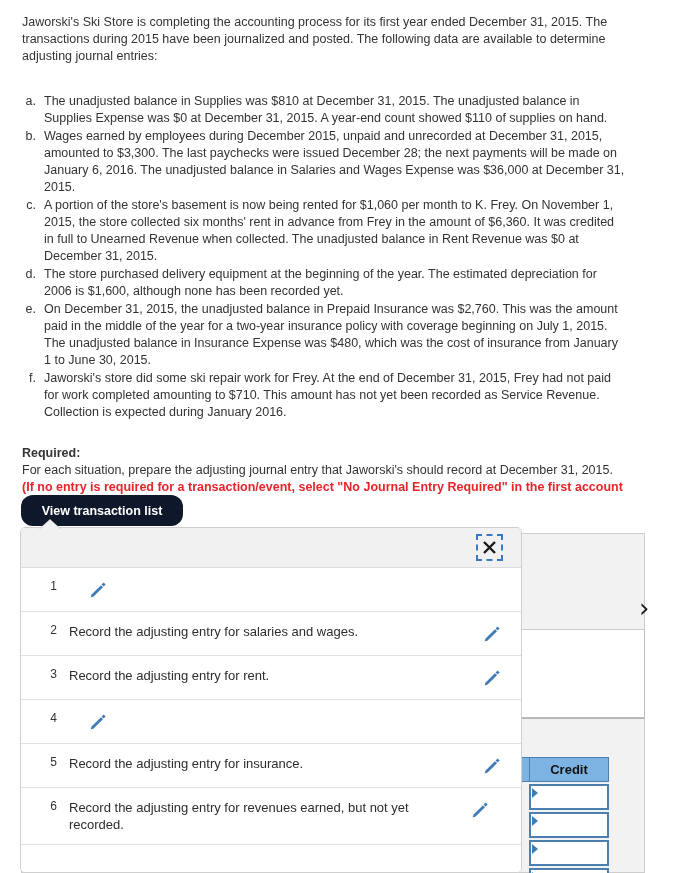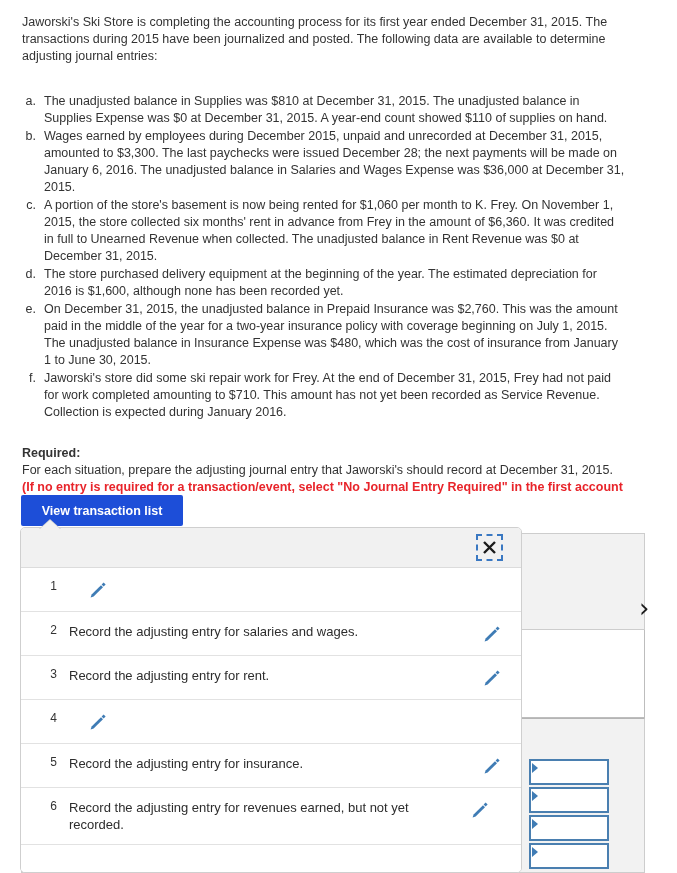--- a/index.html
+++ b/index.html
@@ -278,21 +278,21 @@
     <li class="situation">
       <span class="sit-letter">b.</span>
       <span class="sit-text">Wages earned by employees during December 2015, unpaid and unrecorded at December 31, 2015, amounted to $3,300. The last paychecks were issued December 28; the next payments will be made on January 6, 2016. The unadjusted balance in Salaries and Wages Expense was $36,000 at December 31, 2015.</span>
     </li>
     <li class="situation">
       <span class="sit-letter">c.</span>
       <span class="sit-text">A portion of the store's basement is now being rented for $1,060 per month to K. Frey. On November 1, 2015, the store collected six months' rent in advance from Frey in the amount of $6,360. It was credited in full to Unearned Revenue when collected. The unadjusted balance in Rent Revenue was $0 at December 31, 2015.</span>
     </li>
     <li class="situation">
       <span class="sit-letter">d.</span>
-      <span class="sit-text">The store purchased delivery equipment at the beginning of the year. The estimated depreciation for 2016 is $1,600, although none has been recorded yet.</span>
+      <span class="sit-text">The store purchased delivery equipment at the beginning of the year. The estimated depreciation for 2006 is $1,600, although none has been recorded yet.</span>
     </li>
     <li class="situation">
       <span class="sit-letter">e.</span>
       <span class="sit-text">On December 31, 2015, the unadjusted balance in Prepaid Insurance was $2,760. This was the amount paid in the middle of the year for a two-year insurance policy with coverage beginning on July 1, 2015. The unadjusted balance in Insurance Expense was $480, which was the cost of insurance from January 1 to June 30, 2015.</span>
     </li>
     <li class="situation">
       <span class="sit-letter">f.</span>
       <span class="sit-text">Jaworski's store did some ski repair work for Frey. At the end of December 31, 2015, Frey had not paid for work completed amounting to $710. This amount has not yet been recorded as Service Revenue. Collection is expected during January 2016.</span>
     </li>
   </ul>
@@ -306,39 +306,43 @@
 
 <div id="worksheet-bg">
   <div class="bg-panel"></div>
   <div class="bg-whitebox"></div>
   <div class="bg-lower-panel"></div>
 </div>
 
 <div class="bg-chevron">›</div>
 
 <div id="journal-table">
+  <div class="jt-header">
+    <div class="jt-head-narrow"></div>
+    <div class="jt-head-credit">Credit</div>
+  </div>
   <div class="jt-row">
     <div class="jt-cell-narrow"></div>
     <div class="jt-cell-input"></div>
   </div>
   <div class="jt-row">
     <div class="jt-cell-narrow"></div>
     <div class="jt-cell-input"></div>
   </div>
   <div class="jt-row">
     <div class="jt-cell-narrow"></div>
     <div class="jt-cell-input"></div>
   </div>
   <div class="jt-row">
     <div class="jt-cell-narrow"></div>
     <div class="jt-cell-input"></div>
   </div>
 </div>
 
-<button id="view-txn-btn" style="position:absolute;left:21px;top:495px;width:162px;height:31px;background:#1d4ed8;color:#ffffff;font-family:'Liberation Sans',sans-serif;font-size:12.5px;font-weight:bold;border:none;border-radius:2px;cursor:pointer;padding:0;">View transaction list</button>
+<button id="view-txn-btn" style="position:absolute;left:21px;top:495px;width:162px;height:31px;background:#0f172a;color:#ffffff;font-family:'Liberation Sans',sans-serif;font-size:12.5px;font-weight:bold;border:none;border-radius:12px;cursor:pointer;padding:0;">View transaction list</button>
 
 <div class="pop-notch-border"></div>
 <div class="pop-notch"></div>
 
 <div id="transaction-popover">
 
   <div class="pop-header">
     <div class="close-btn">
       <svg width="15" height="15" viewBox="0 0 15 15" aria-hidden="true">
         <path d="M2 2 L13 13 M13 2 L2 13" stroke="#1b1b1b" stroke-width="2.4" stroke-linecap="butt"></path>

